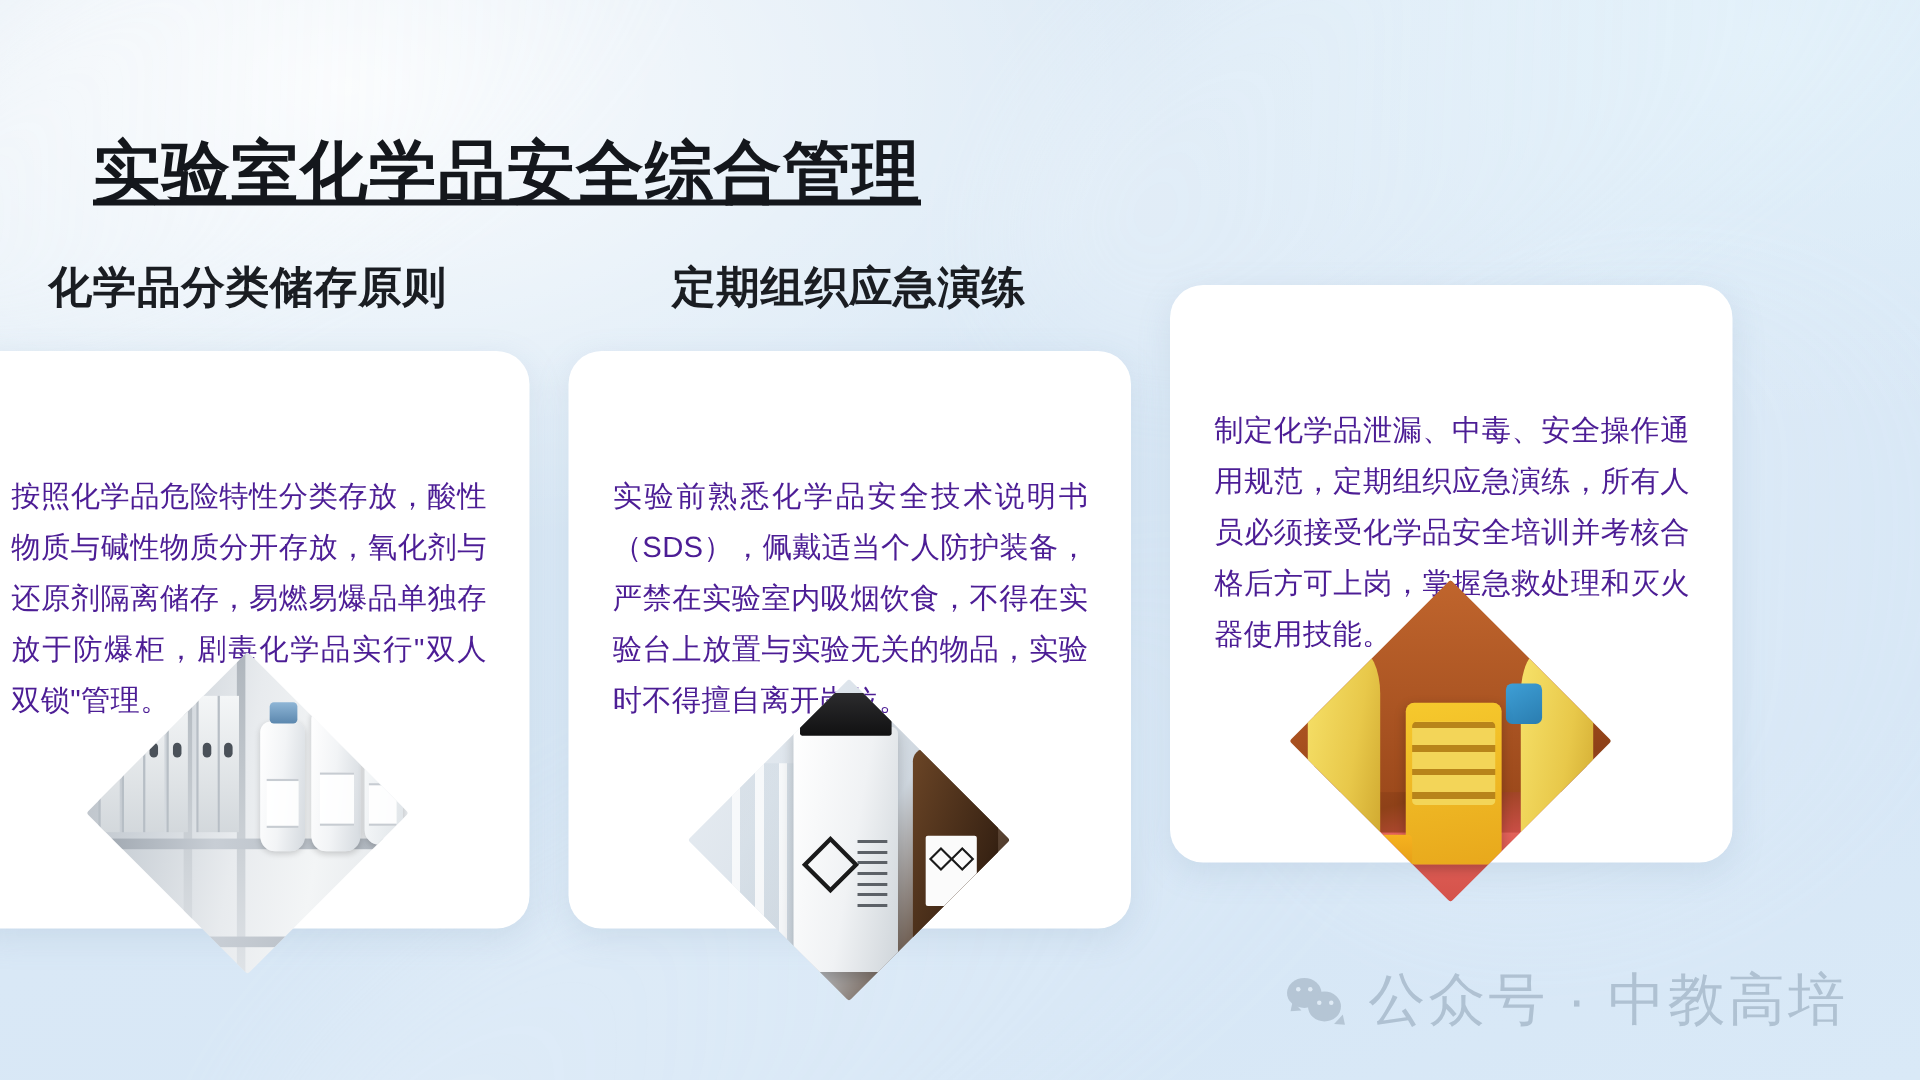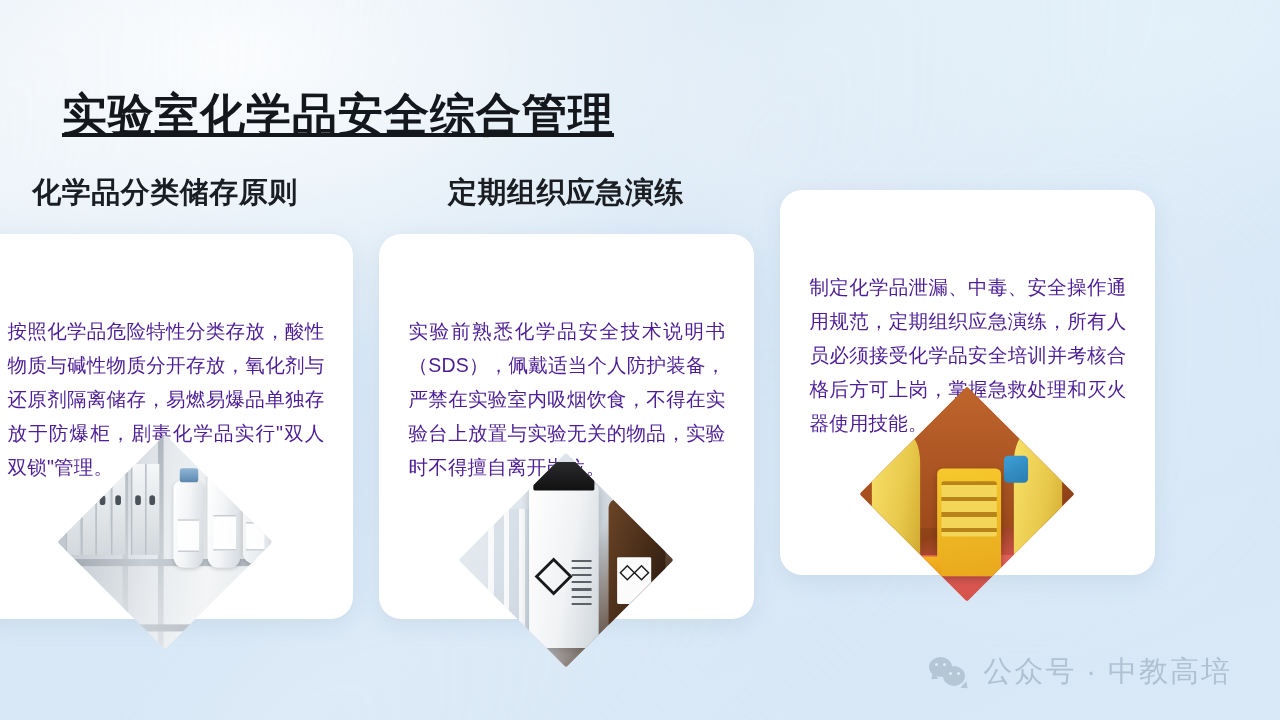--- a/index.html
+++ b/index.html
@@ -291,21 +291,21 @@
     border-bottom: 2px solid transparent;
     transform: rotate(-12deg);
   }
   .wechat-icon .d { position: absolute; width: 3px; height: 3px; border-radius: 50%; background: #e6eef5; }
   .wechat-icon .d.e1 { left: 6px;  top: 8px; }
   .wechat-icon .d.e2 { left: 14px; top: 8px; }
   .wechat-icon .d.e3 { left: 20px; top: 17px; }
   .wechat-icon .d.e4 { left: 28px; top: 17px; }
 
   .watermark-text {
-    font-size: 29px;
+    font-size: 38px;
     color: #8fa3b5;
     letter-spacing: 2px;
     white-space: nowrap;
   }
 </style>
 </head>
 <body>
 
 <div class="slide">
 

